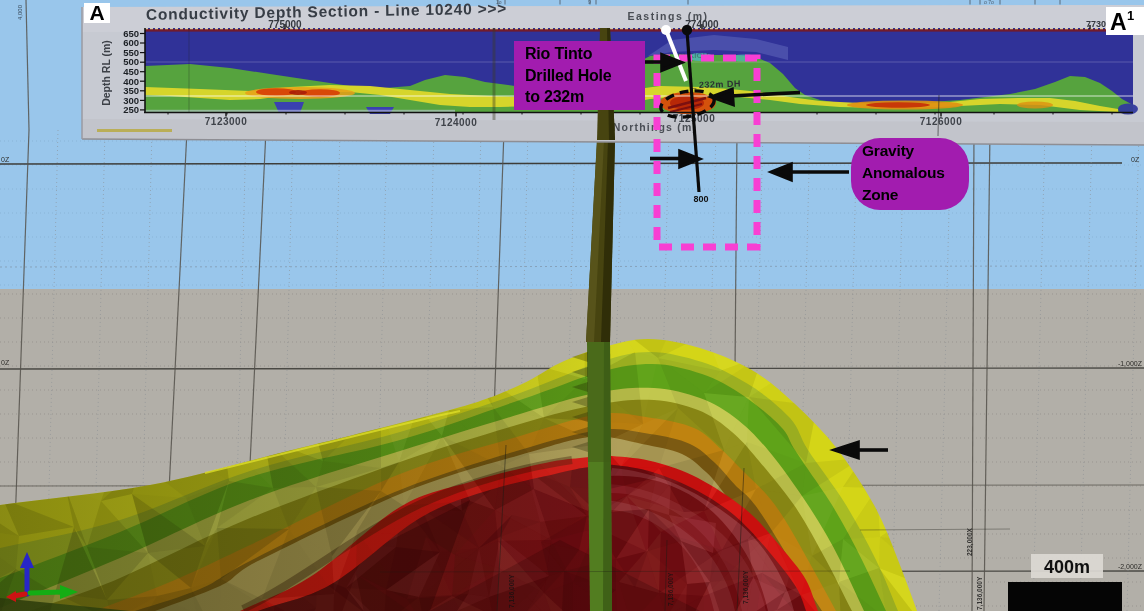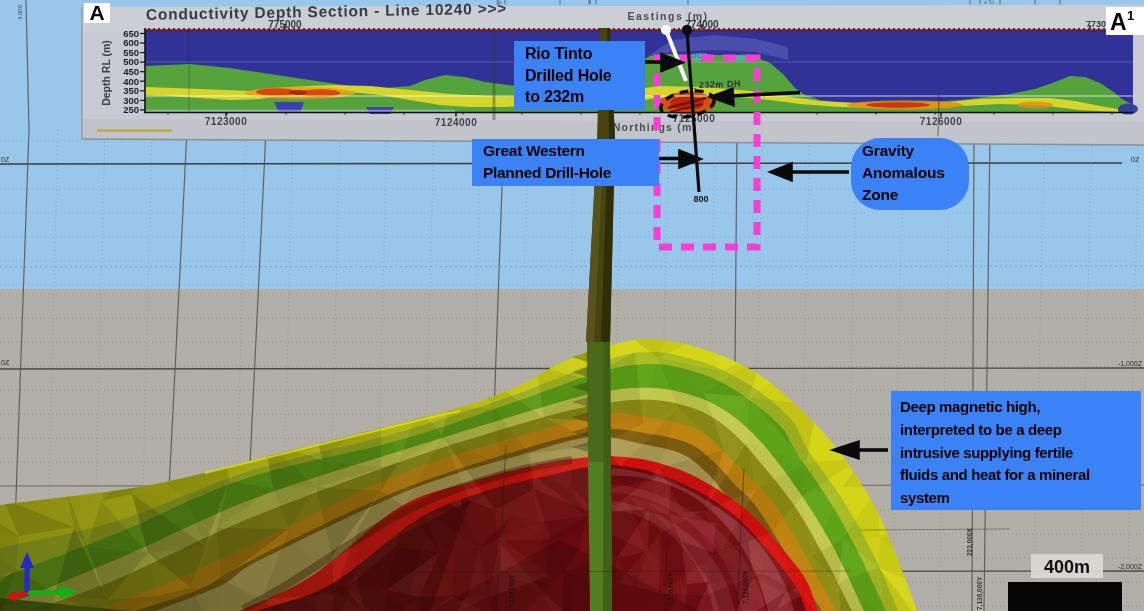--- a/index.html
+++ b/index.html
@@ -1,16 +1,16 @@
 <!DOCTYPE html>
 <html><head><meta charset="utf-8"><style>
 html,body{margin:0;padding:0;background:#fff;}
 #stage{position:relative;width:1144px;height:611px;overflow:hidden;font-family:"Liberation Sans",sans-serif;}
 #stage svg{position:absolute;left:0;top:0;}
-.box{position:absolute;background:#3b82f6;color:#000;font-weight:bold;font-family:"Liberation Sans",sans-serif;}
+.box{position:absolute;background:#a21caf;color:#000;font-weight:bold;font-family:"Liberation Sans",sans-serif;}
 </style></head>
 <body>
 <div id="stage">
 <svg width="1144" height="611" viewBox="0 0 1144 611">
 <defs>
 <clipPath id="domeclip">
           <path d="M 0,505 C 50,498 100,494 150,485 C 200,476 250,460 300,448 C 350,436 413,420 450,410 C 487,400 502,393 520,385 C 538,377 547,369 560,363 C 573,357 585,352 600,348 C 615,344 631,339 648,339 C 665,339 683,343 700,348 C 717,353 734,360 750,369 C 766,378 780,390 795,404 C 810,418 825,433 838,450 C 851,467 864,487 874,505 C 884,523 891,542 898,560 C 905,578 911,594 917,611 L 917,611 L 0,611 Z"></path>
         </clipPath>
 <clipPath id="redclip">
           <path d="M 258,611 C 282,602 303,600 330,585 C 357,570 393,534 420,518 C 447,502 468,497 490,490 C 512,483 538,478 555,474 C 572,470 580,468 590,467 C 600,466 604,464 614,465 C 624,466 639,468 652,472 C 665,476 676,480 690,487 C 704,494 721,504 734,515 C 747,526 760,541 770,553 C 780,565 790,577 796,587 C 802,597 803,603 806,611 L 806,611 L 258,611 Z"></path>
@@ -813,15 +813,13 @@
 <line x1="849" y1="172" x2="790" y2="172"></line>
         <polygon points="772,172 791,164.5 791,179.5"></polygon>
 <line x1="888" y1="450" x2="857" y2="450"></line>
         <polygon points="835,450 858,442.5 858,457.5"></polygon>
 </g>
 <rect x="1031" y="554" width="72" height="24" fill="#dcd9d4" opacity="0.92"></rect>
 <text x="1067" y="573" font-size="18" font-weight="bold" fill="#0f0f0f" text-anchor="middle">400m</text>
 <rect x="1008" y="582" width="114" height="29" fill="#050505"></rect>
 </svg>
 <div class="box" style="left:514px;top:41px;width:120px;height:67px;font-size:16px;line-height:21.5px;padding:2px 0 0 11px;letter-spacing:-0.2px;">Rio Tinto<br>Drilled Hole<br>to 232m</div>
-<div class="box" style="left:472px;top:139px;width:176px;height:46px;font-size:15.5px;line-height:22px;padding:1px 0 0 11px;letter-spacing:-0.3px;">Great Western<br>Planned Drill-Hole</div>
 <div class="box" style="left:851px;top:138px;width:107px;height:70px;font-size:15.5px;line-height:22px;padding:2px 0 0 11px;letter-spacing:-0.2px;border-radius:29px;">Gravity<br>Anomalous<br>Zone</div>
-<div class="box" style="left:891px;top:391px;width:241px;height:114px;font-size:15px;line-height:22.8px;padding:5px 0 0 9px;letter-spacing:-0.35px;">Deep magnetic high,<br>interpreted to be a deep<br>intrusive supplying fertile<br>fluids and heat for a mineral<br>system</div>
 </div>
 </body></html>

